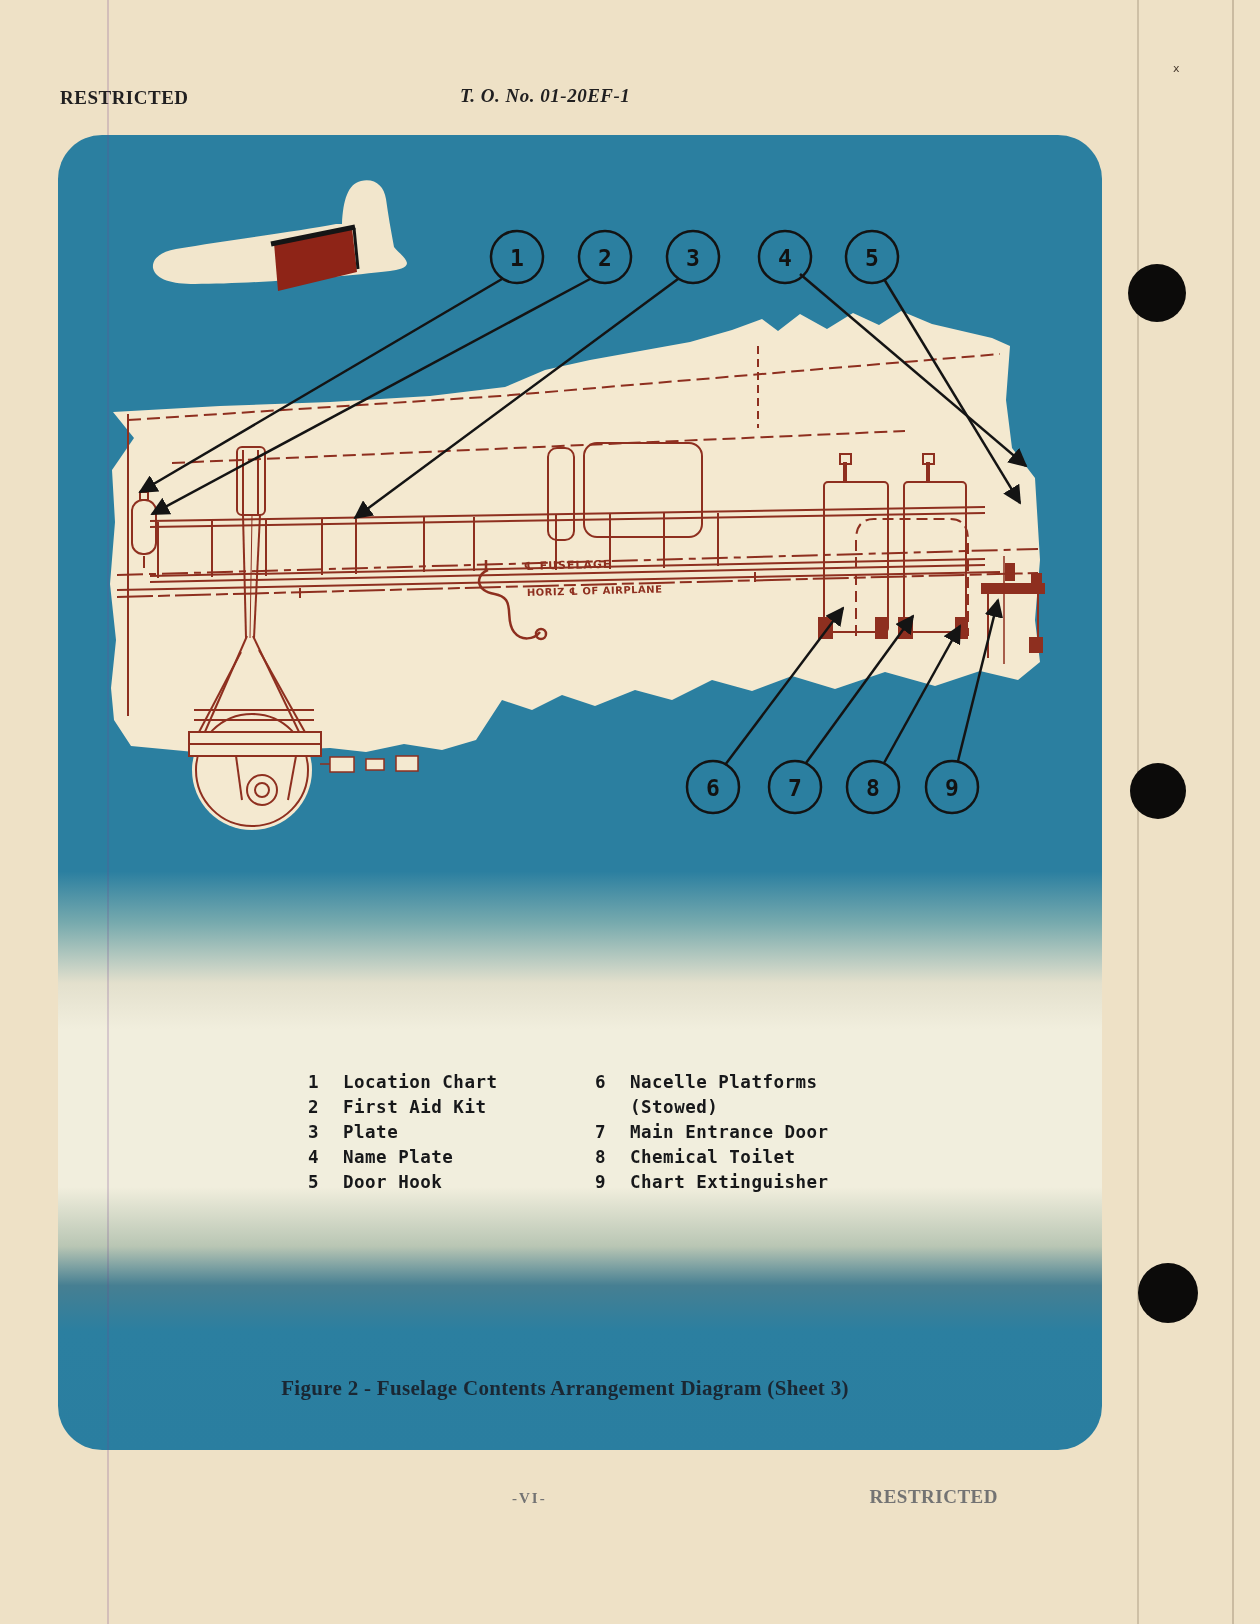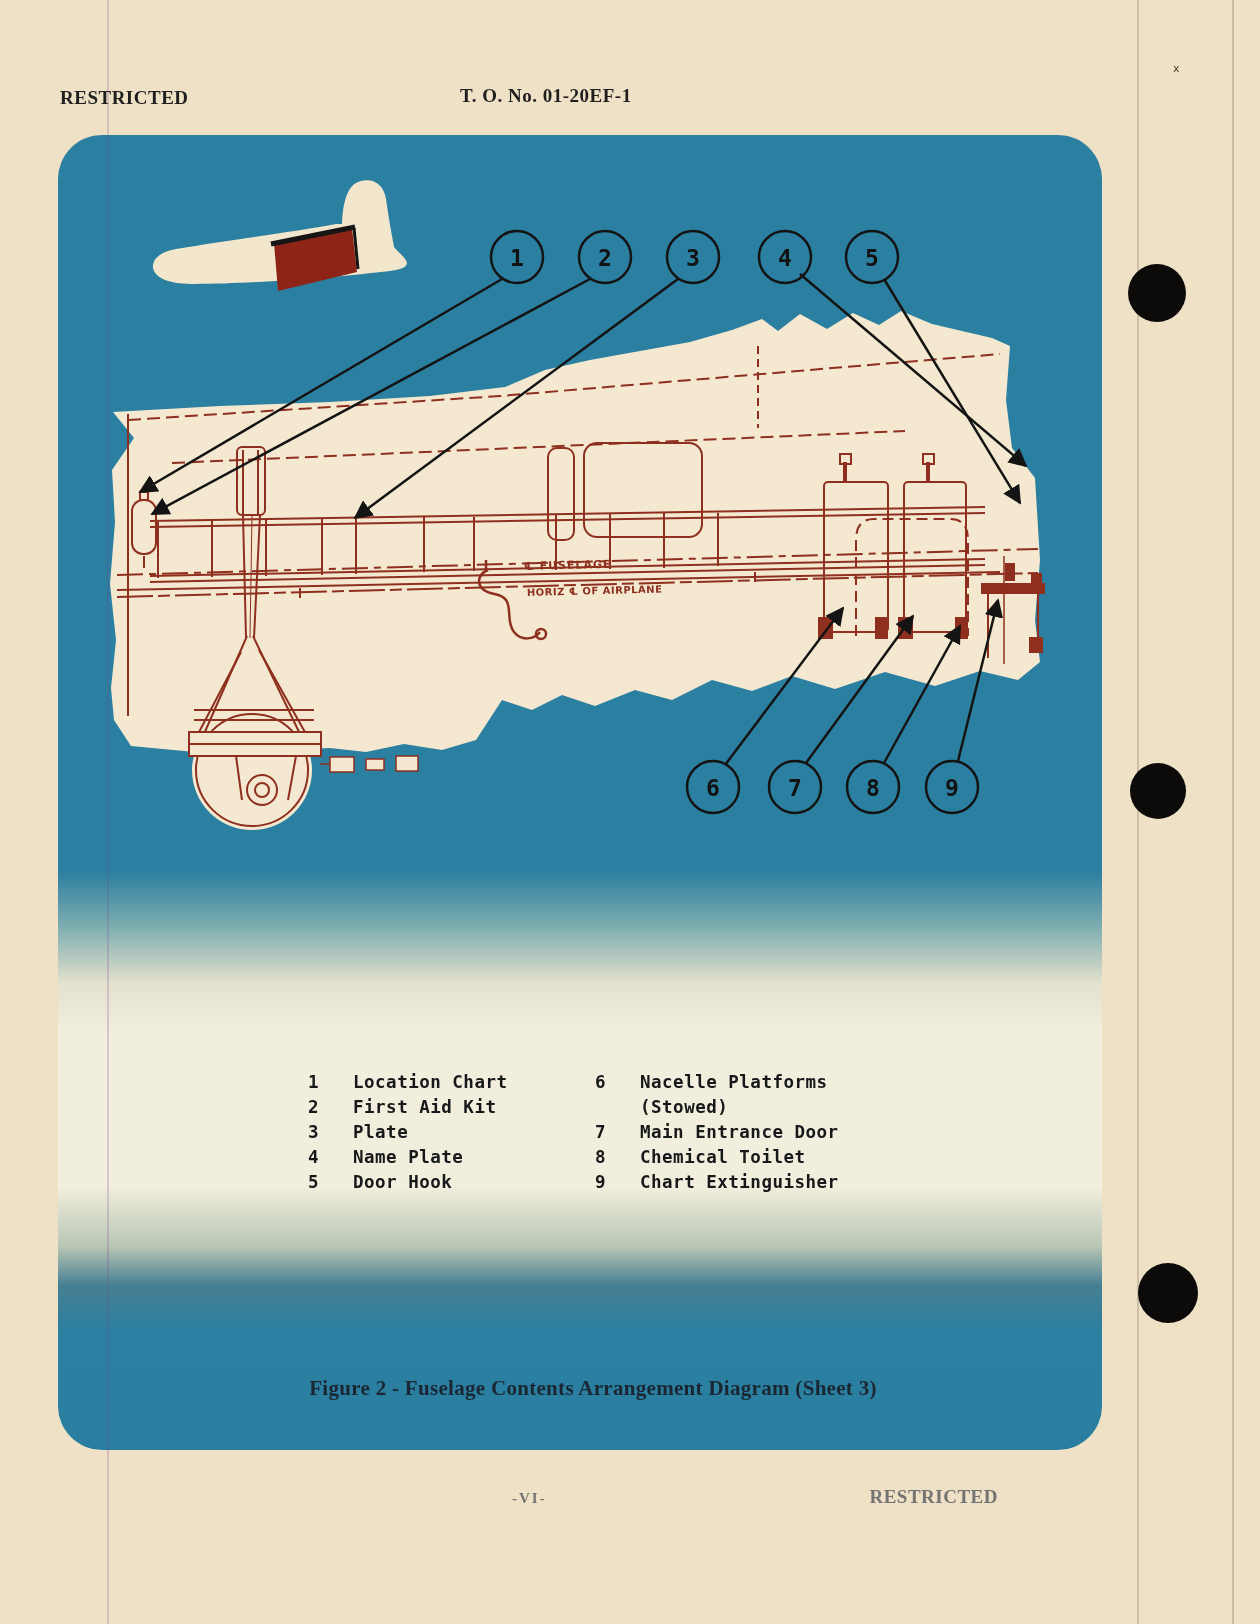--- a/index.html
+++ b/index.html
@@ -23,37 +23,37 @@
       #2b7fa0 91%, #2a7ea0 100%);
   }
   svg#art{position:absolute;left:0;top:0;pointer-events:none;}
   .hdr{position:absolute;font-weight:bold;font-size:19px;color:#201f20;letter-spacing:.5px;}
   .ftr{position:absolute;font-weight:bold;color:#737373;}
   
   .legend{position:absolute;font-family:"DejaVu Sans Mono",monospace;font-weight:bold;
           font-size:17.5px;line-height:25px;color:#17181a;letter-spacing:.5px;}
   .lrow{display:flex;}
   .lnum{width:24px;flex:none;}
-  .llab{margin-left:21px;white-space:pre;}
+  .llab{margin-left:11px;white-space:pre;}
   #caption{
     position:absolute;left:0;top:1376px;width:1130px;text-align:center;
-    font-weight:bold;font-size:21px;color:#1a2733;letter-spacing:.3px;padding-left:28px;
+    font-weight:bold;font-size:21px;color:#1a2733;letter-spacing:.3px;
   }
   .hole{position:absolute;background:#0c0b0a;border-radius:50%;}
   .cnum{font:bold 23px "DejaVu Sans Mono",monospace;fill:#121212;}
   .rlab{font:bold 11px "DejaVu Sans",sans-serif;fill:#8e2f1f;letter-spacing:1px;}
   .rlab2{font:bold 10px "DejaVu Sans",sans-serif;fill:#8e2f1f;letter-spacing:.5px;}
 </style>
 </head>
 <body>
 
 <div id="page">
 
   <div class="hdr" style="left:60px;top:87px;">RESTRICTED</div>
-  <div class="hdr" style="left:460px;top:85px;">T. O. No. 01-20EF-1</div>
+  <div class="hdr" style="left:460px;top:85px;font-style:italic;">T. O. No. 01-20EF-1</div>
   <div class="corner-mark" style="left:1173px;top:62px;">x</div>
 
   <div id="panel"></div>
 
   <div class="crease" style="left:107px;background:rgba(120,70,140,.22);"></div>
   <div class="crease" style="left:1137px;background:rgba(110,95,70,.25);"></div>
   <div class="crease" style="left:1232px;background:rgba(120,100,75,.3);"></div>
 
   <svg id="art" width="1260" height="1624" viewBox="0 0 1260 1624">
     <defs>

